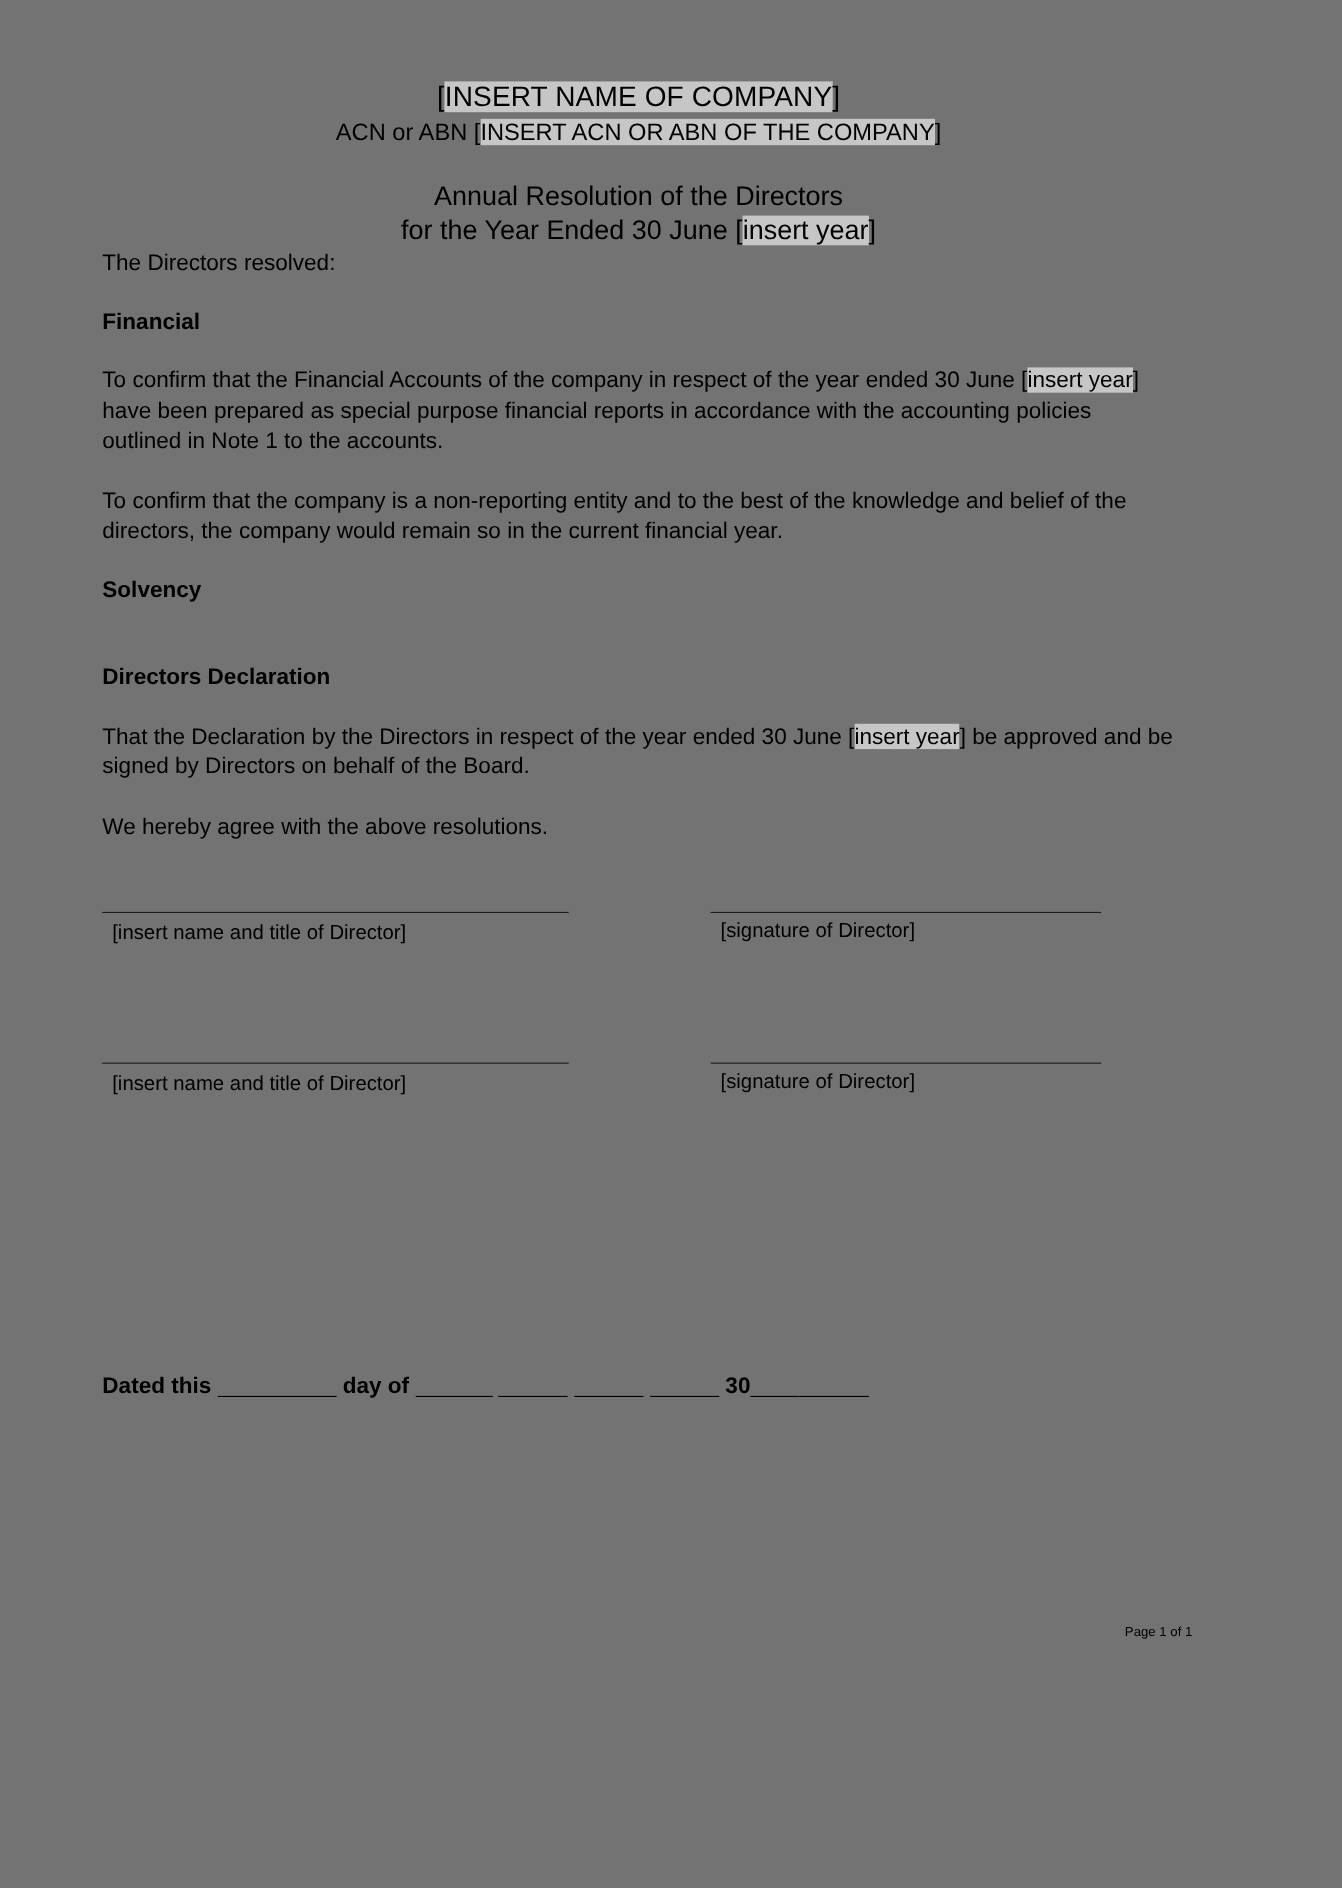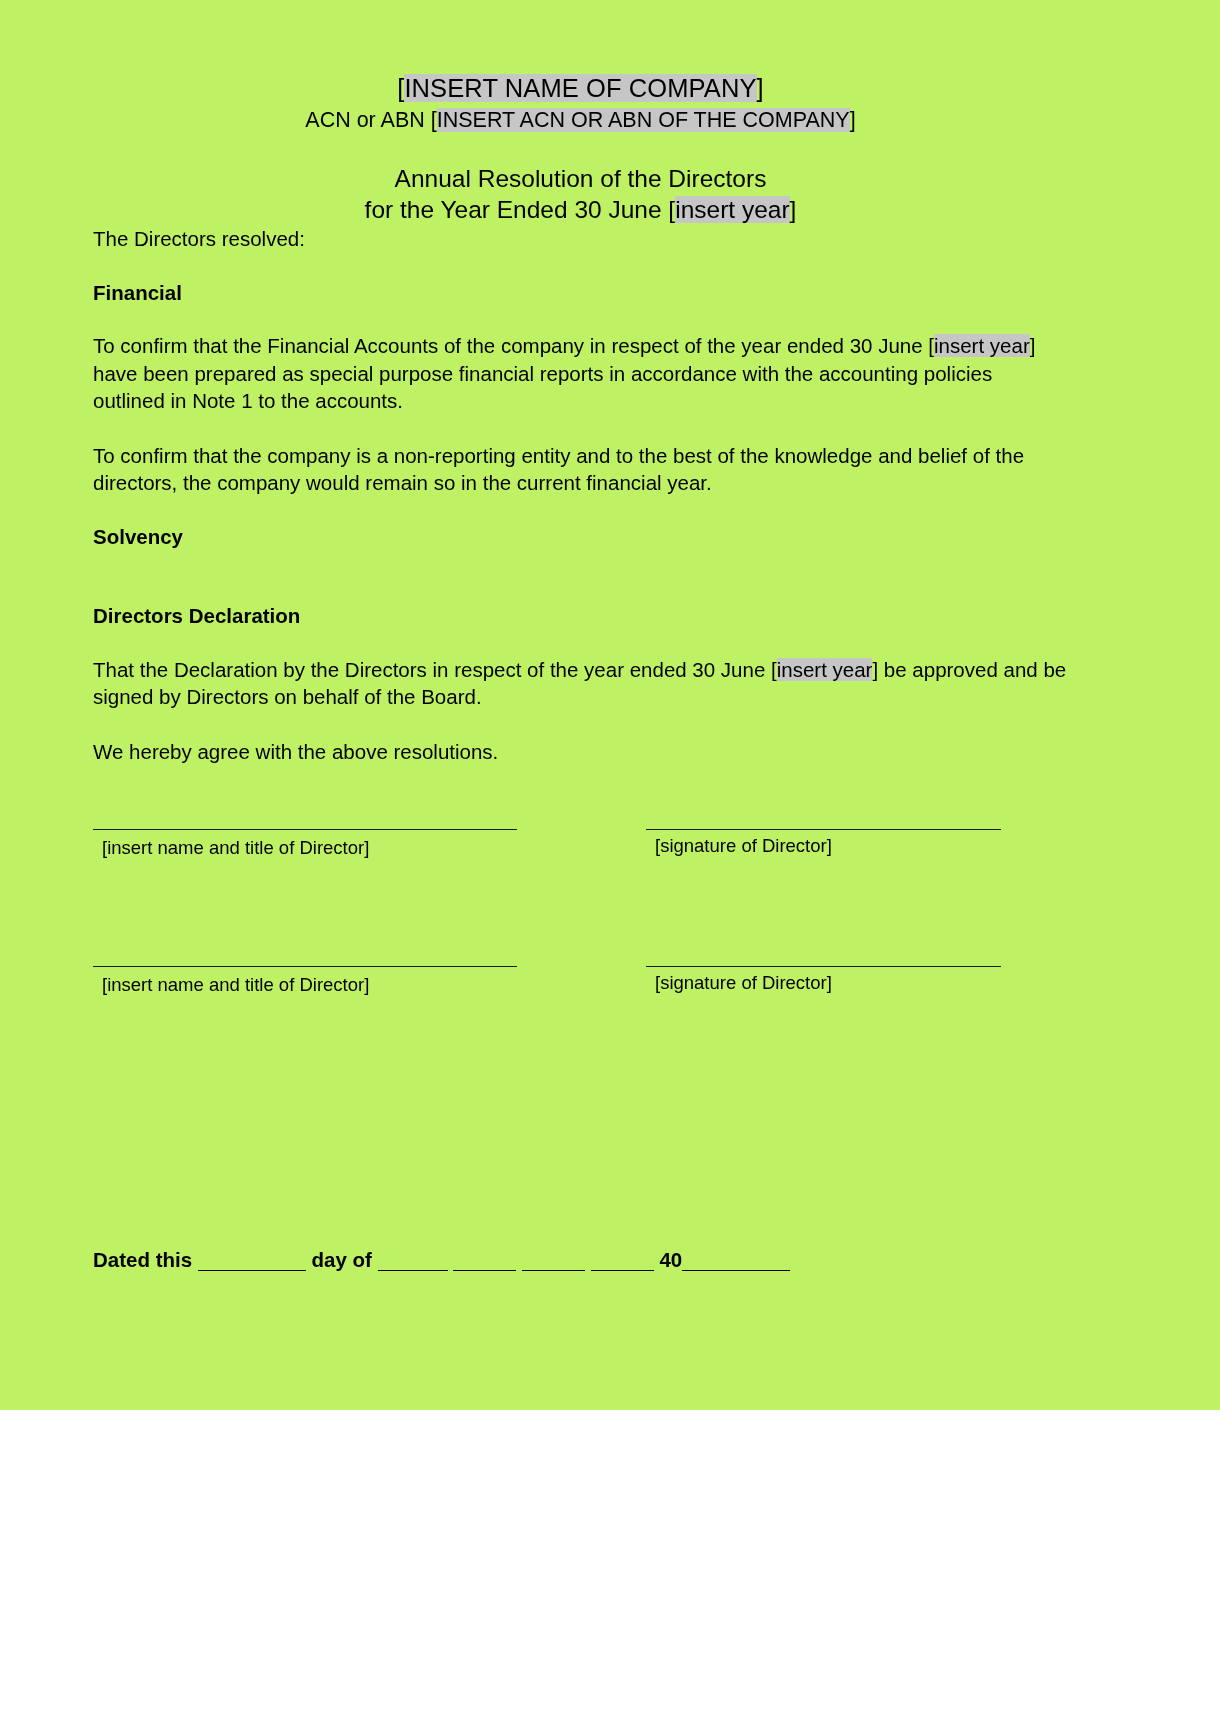--- a/index.html
+++ b/index.html
@@ -7,22 +7,22 @@
     padding: 0;
     background: #ffffff;
   }
   body {
     font-family: "Liberation Sans", sans-serif;
     color: #000000;
   }
   .page {
     position: relative;
     width: 1220px;
-    height: 1410px;
-    background: #bef264;
+    height: 1716px;
+    background: #737373;
     box-sizing: border-box;
     overflow: hidden;
   }
   .content {
     position: absolute;
     left: 93px;
     top: 0;
     width: 975px;
   }
 
@@ -210,20 +210,20 @@
           <div class="sig-line"></div>
           <div class="sig-label">[insert name and title of Director]</div>
         </div>
         <div class="sig-col-right">
           <div class="sig-line"></div>
           <div class="sig-label">[signature of Director]</div>
         </div>
       </div>
     </div>
 
-    <div class="dated-line"><span>Dated this</span>&nbsp;<span class="rule r-day"></span>&nbsp;<span>day of</span>&nbsp;<span class="rule r-m1"></span>&nbsp;<span class="rule r-m2"></span>&nbsp;<span class="rule r-m3"></span>&nbsp;<span class="rule r-m4"></span>&nbsp;<span>40</span><span class="rule r-y1"></span><span class="rule r-y2"></span></div>
+    <div class="dated-line"><span>Dated this</span>&nbsp;<span class="rule r-day"></span>&nbsp;<span>day of</span>&nbsp;<span class="rule r-m1"></span>&nbsp;<span class="rule r-m2"></span>&nbsp;<span class="rule r-m3"></span>&nbsp;<span class="rule r-m4"></span>&nbsp;<span>30</span><span class="rule r-y1"></span><span class="rule r-y2"></span></div>
 
     <div class="footer">
       <span>Page 1 of 1</span>
     </div>
 
   </div>
 </div>
 
 </body></html>

